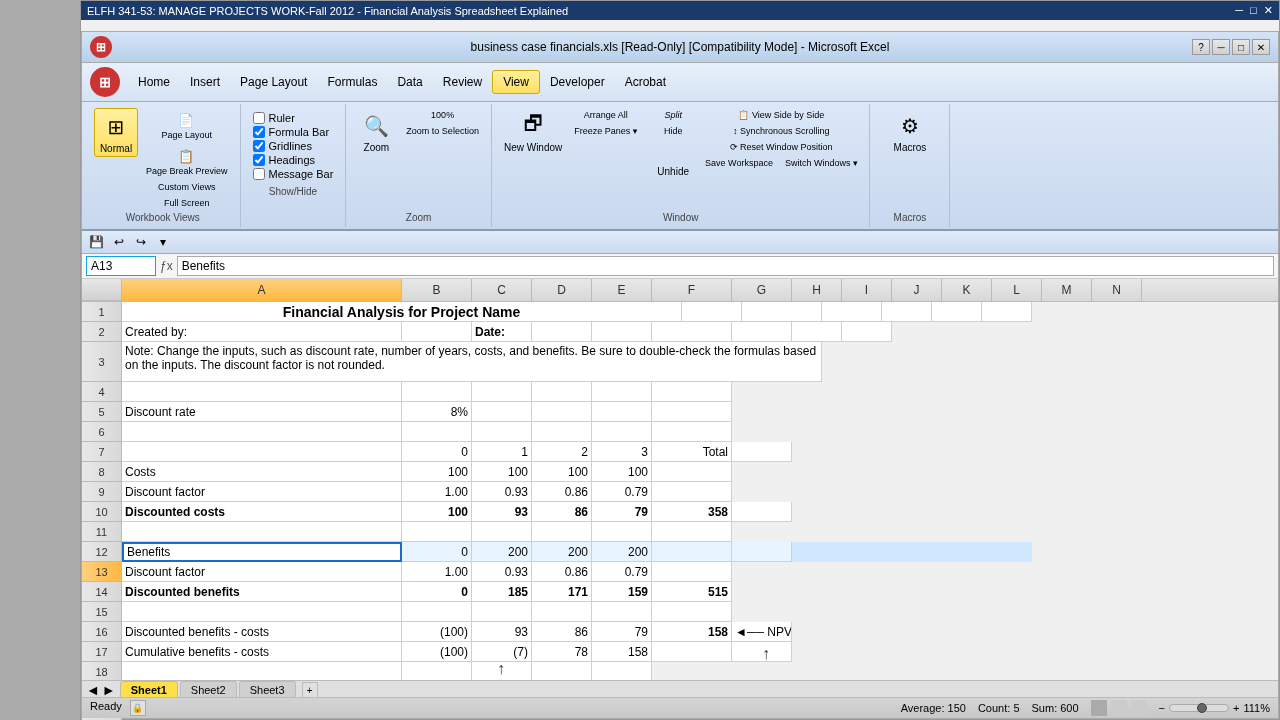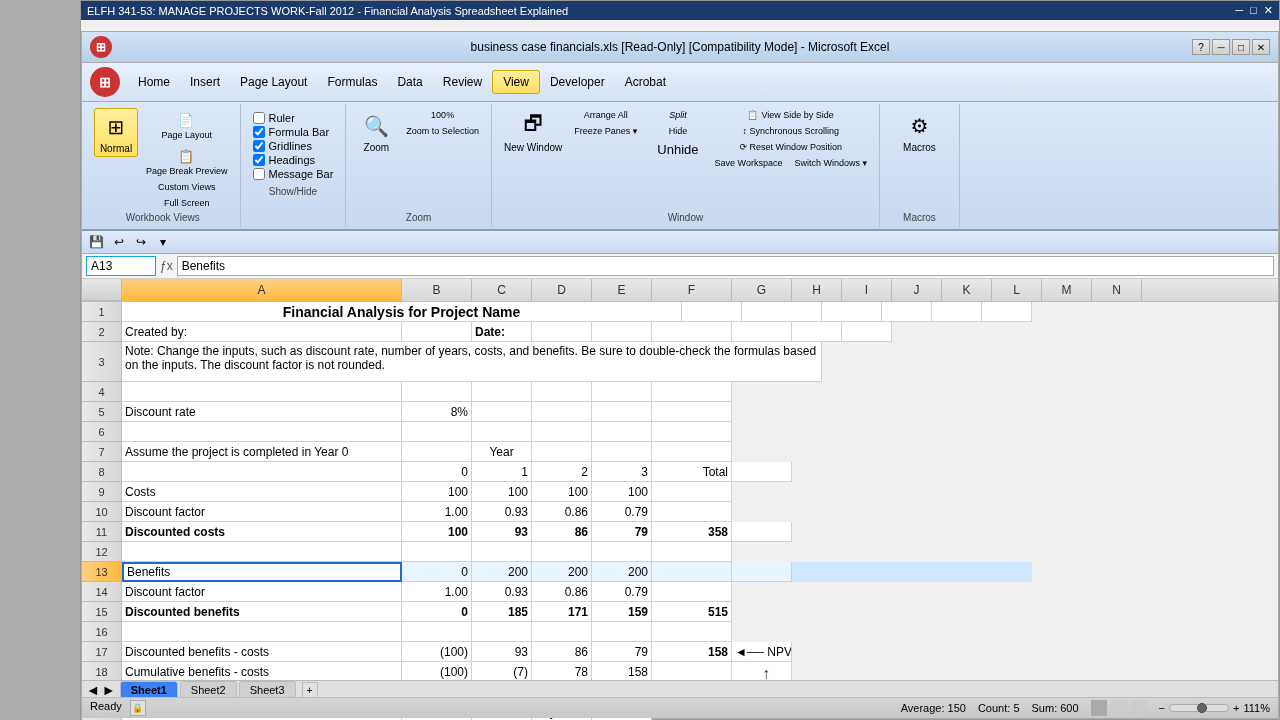--- a/index.html
+++ b/index.html
@@ -83,21 +83,21 @@
     .cw-h { width: 50px; min-width: 50px; }
     .cw-i { width: 50px; min-width: 50px; }
     .cw-j { width: 50px; min-width: 50px; }
     .cw-k { width: 50px; min-width: 50px; }
     .cw-l { width: 50px; min-width: 50px; }
     .cw-m { width: 50px; min-width: 50px; }
     .cw-n { width: 50px; min-width: 50px; }
 
     .sheet-tabs { display: flex; background: #e0e0e0; border-top: 1px solid #bbb; align-items: flex-end; padding: 0 4px; }
     .sheet-tab { padding: 2px 10px; font-size: 11px; border: 1px solid #bbb; border-bottom: none; background: #d0d0d0; cursor: pointer; border-radius: 3px 3px 0 0; margin-right: 2px; }
-    .sheet-tab.active { background: #3b82f6; font-weight: bold; }
+    .sheet-tab.active { background: #fde047; font-weight: bold; }
 
     .status-bar { display: flex; align-items: center; justify-content: space-between; background: linear-gradient(to bottom, #d4d4d4, #c8c8c8); border-top: 1px solid #bbb; padding: 2px 8px; font-size: 11px; }
     .status-right { display: flex; gap: 12px; align-items: center; }
     .zoom-bar { display: flex; align-items: center; gap: 4px; }
 
     
     .row-13-highlight { background: #d0e8ff; }
   </style>
 </head>
 <body>
@@ -229,21 +229,21 @@
               </div>
             </div>
             <div style="display:flex;flex-direction:column;gap:2px;margin-left:8px;">
               <div class="ribbon-btn-sm">
                   <span style="font-size:9px;font-style:italic;">Split</span>
                 </div>
               <div class="ribbon-btn-sm">
                   <span style="font-size:9px;">Hide</span>
                 </div>
               <div class="ribbon-btn-sm">
-                  <span style="font-size:13px;">Unhide</span>
+                  <span style="font-size:10px;margin-top:24px;">Unhide</span>
                 </div>
             </div>
             <div style="display:flex;flex-direction:column;gap:2px;margin-left:4px;font-size:9px;">
               <div class="ribbon-btn-sm">
                   <span style="font-size:9px;">📋 View Side by Side</span>
                 </div>
               <div class="ribbon-btn-sm">
                   <span style="font-size:9px;">↕ Synchronous Scrolling</span>
                 </div>
               <div class="ribbon-btn-sm">
@@ -383,28 +383,20 @@
 
           <div class="grid-row">
             <div class="cell cw-a"></div>
             <div class="cell cw-b"></div>
             <div class="cell cw-c"></div>
             <div class="cell cw-d"></div>
             <div class="cell cw-e"></div>
             <div class="cell cw-f"></div>
           </div>
 
-          <div class="grid-row">
-            <div class="cell cw-a">Assume the project is completed in Year 0</div>
-            <div class="cell cw-b"></div>
-            <div class="cell cw-c center">Year</div>
-            <div class="cell cw-d"></div>
-            <div class="cell cw-e"></div>
-            <div class="cell cw-f"></div>
-          </div>
 
           <div class="grid-row">
             <div class="cell cw-a"></div>
             <div class="cell cw-b right">0</div>
             <div class="cell cw-c right">1</div>
             <div class="cell cw-d right">2</div>
             <div class="cell cw-e right">3</div>
             <div class="cell cw-f right">Total</div>
             <div class="cell cw-g"></div>
           </div>

